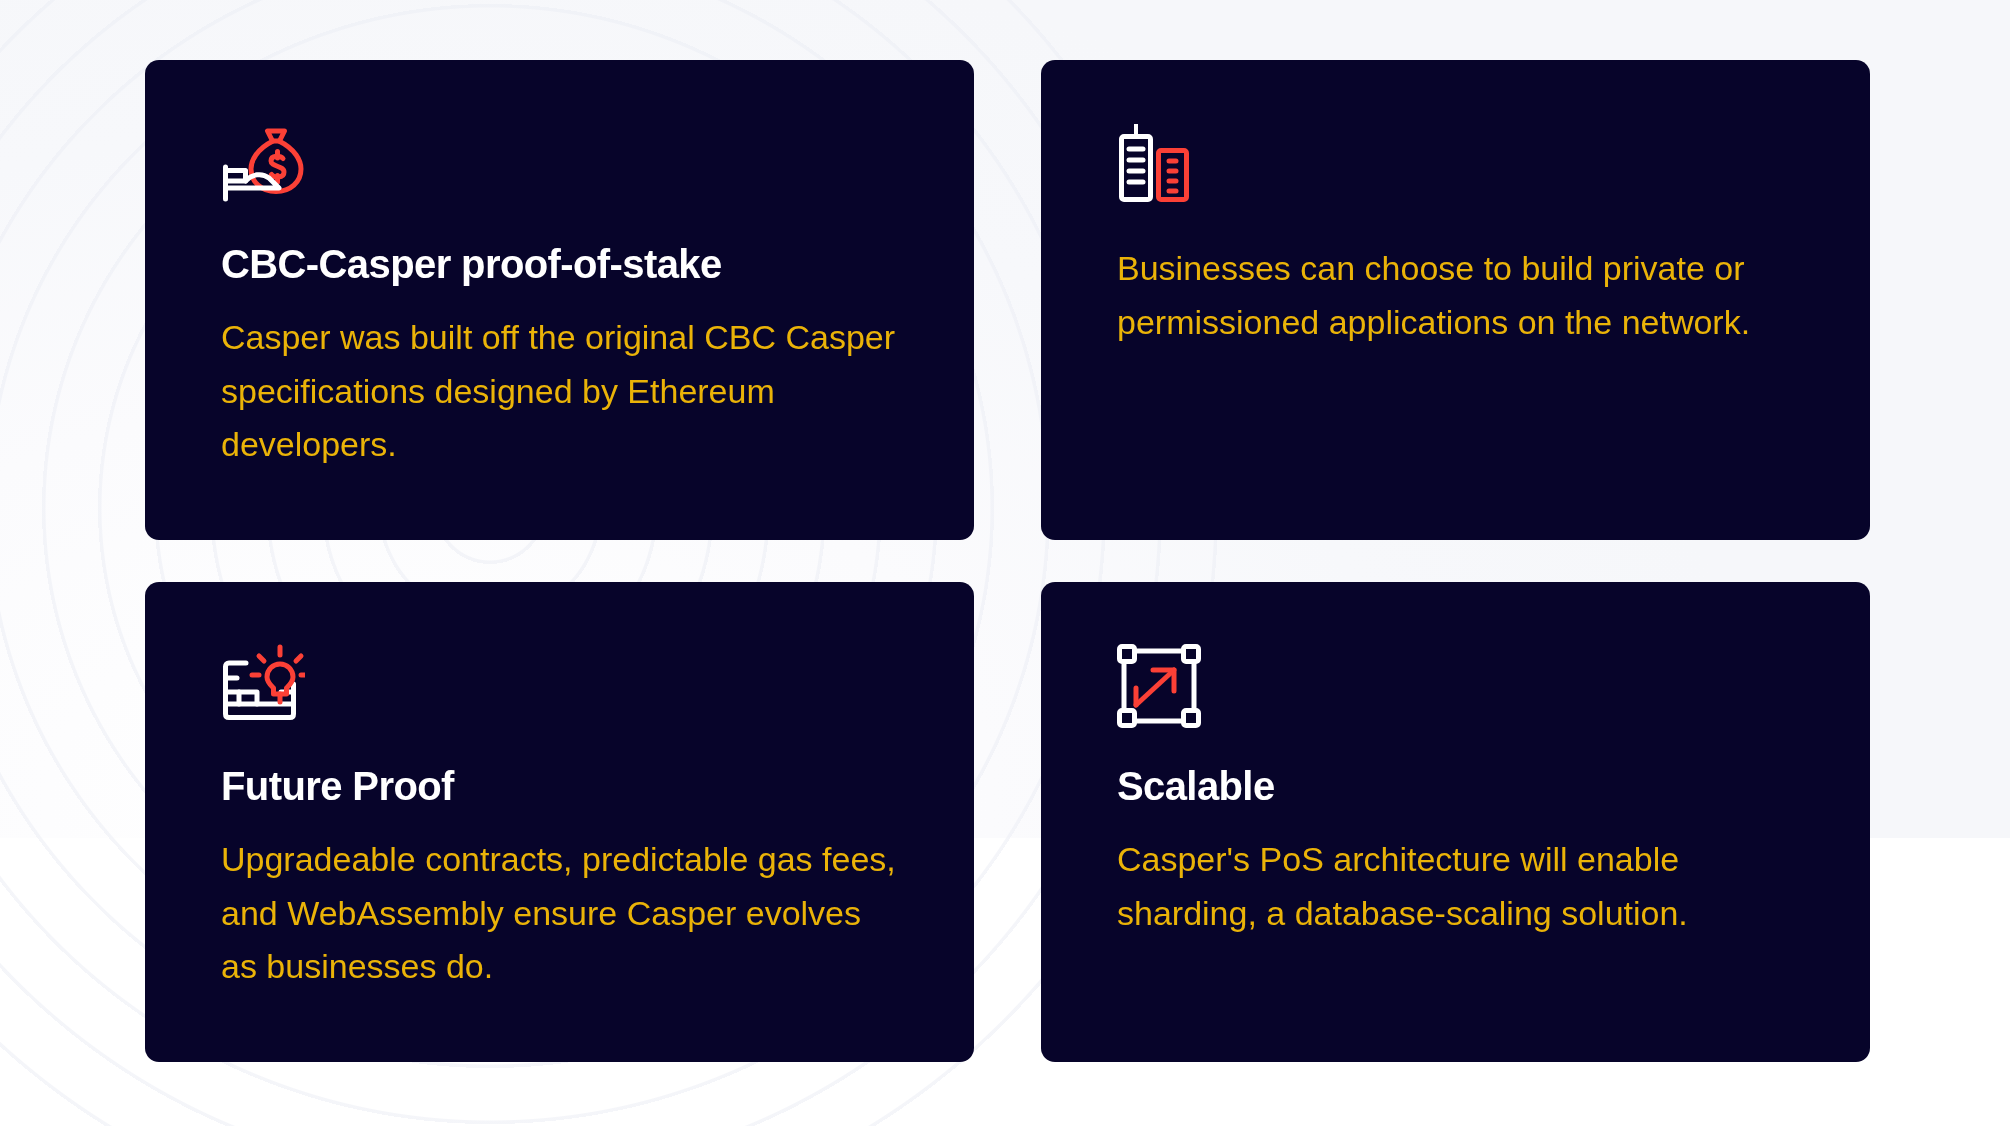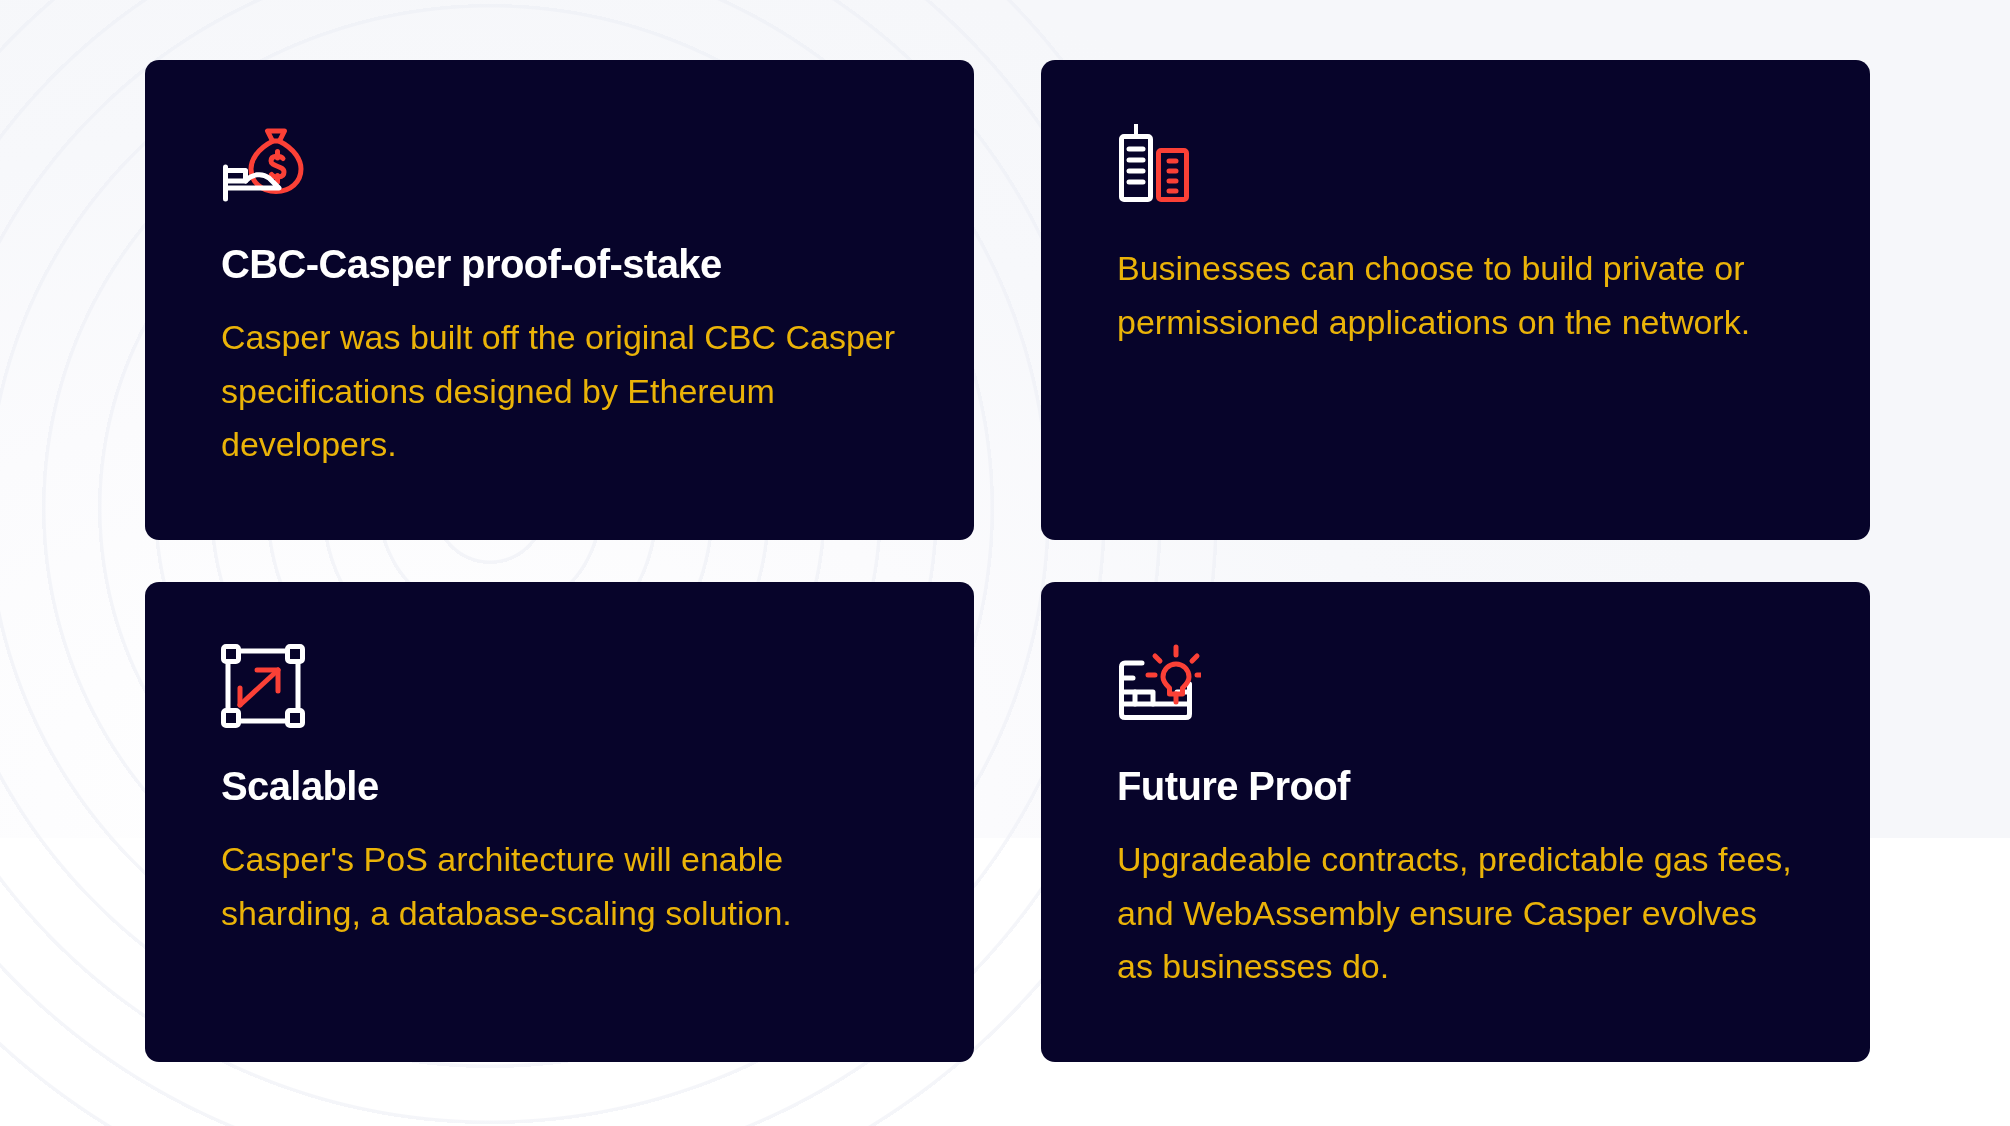--- a/index.html
+++ b/index.html
@@ -134,43 +134,20 @@
           <path d="M52 69 H59" stroke="#fb4036" stroke-width="5" stroke-linecap="round"></path>
         </svg>
       </span>
       <p class="card-body">Businesses can choose to build private or permissioned applications on the network.</p>
     </div>
 
     <div class="card">
       <span class="card-icon">
         <svg width="84" height="84" viewBox="0 0 84 84" fill="none" xmlns="http://www.w3.org/2000/svg">
 
-          <path d="M7 20 L7 64" stroke="#ffffff" stroke-width="5" stroke-linecap="round"></path>
-          <path d="M20 7 L64 7" stroke="#ffffff" stroke-width="5" stroke-linecap="round"></path>
-          <path d="M77 20 L77 64" stroke="#ffffff" stroke-width="5" stroke-linecap="round"></path>
-          <path d="M20 77 L64 77" stroke="#ffffff" stroke-width="5" stroke-linecap="round"></path>
-
-          <rect x="2.5" y="2.5" width="15" height="15" rx="2.5" stroke="#ffffff" stroke-width="5"></rect>
-          <rect x="66.5" y="2.5" width="15" height="15" rx="2.5" stroke="#ffffff" stroke-width="5"></rect>
-          <rect x="2.5" y="66.5" width="15" height="15" rx="2.5" stroke="#ffffff" stroke-width="5"></rect>
-          <rect x="66.5" y="66.5" width="15" height="15" rx="2.5" stroke="#ffffff" stroke-width="5"></rect>
-
-          <path d="M19 61 L19 44" stroke="#fb4036" stroke-width="5" stroke-linecap="round"></path>
-          <path d="M19 61 L57 26" stroke="#fb4036" stroke-width="5" stroke-linecap="round"></path>
-          <path d="M36 26 L57 26 L57 47" stroke="#fb4036" stroke-width="5" stroke-linecap="round" stroke-linejoin="round"></path>
-        </svg>
-      </span>
-      <h2 class="card-title">Scalable</h2>
-      <p class="card-body">Casper's PoS architecture will enable sharding, a database-scaling solution.</p>
-    </div>
-
-    <div class="card">
-      <span class="card-icon">
-        <svg width="84" height="84" viewBox="0 0 84 84" fill="none" xmlns="http://www.w3.org/2000/svg">
-
           <path d="M25 19 L8 19 C5.8 19 4.5 20.4 4.5 22.5 L4.5 70 C4.5 72.2 5.8 73.5 8 73.5 L69 73.5 C71.2 73.5 72.5 72.2 72.5 70 L72.5 40" stroke="#ffffff" stroke-width="5" stroke-linecap="round" stroke-linejoin="round"></path>
 
           <path d="M4.5 34 H16" stroke="#ffffff" stroke-width="5" stroke-linecap="round"></path>
           <path d="M4.5 48 H36 L36 60" stroke="#ffffff" stroke-width="5" stroke-linecap="round" stroke-linejoin="round"></path>
           <path d="M18 48 L18 60" stroke="#ffffff" stroke-width="5" stroke-linecap="round"></path>
           <path d="M4.5 60 H72.5" stroke="#ffffff" stroke-width="5" stroke-linecap="round"></path>
           <path d="M60 48 L72.5 48" stroke="#ffffff" stroke-width="5" stroke-linecap="round"></path>
 
           <path d="M46 33 C46 25.8 51.8 20 59 20 C66.2 20 72 25.8 72 33 C72 38 68.5 41 65.5 44 L65.5 50 L52.5 50 L52.5 44 C49.5 41 46 38 46 33 Z" stroke="#fb4036" stroke-width="5" stroke-linejoin="round"></path>
           <path d="M59 50 L59 58" stroke="#fb4036" stroke-width="5" stroke-linecap="round"></path>
@@ -179,14 +156,37 @@
           <path d="M38 12 L43 17" stroke="#fb4036" stroke-width="5" stroke-linecap="round"></path>
           <path d="M80 12 L75 17" stroke="#fb4036" stroke-width="5" stroke-linecap="round"></path>
           <path d="M31 31 L38 31" stroke="#fb4036" stroke-width="5" stroke-linecap="round"></path>
           <path d="M80 31 L87 31" stroke="#fb4036" stroke-width="5" stroke-linecap="round"></path>
         </svg>
       </span>
       <h2 class="card-title">Future Proof</h2>
       <p class="card-body">Upgradeable contracts, predictable gas fees, and WebAssembly ensure Casper evolves as businesses do.</p>
     </div>
 
+    <div class="card">
+      <span class="card-icon">
+        <svg width="84" height="84" viewBox="0 0 84 84" fill="none" xmlns="http://www.w3.org/2000/svg">
+
+          <path d="M7 20 L7 64" stroke="#ffffff" stroke-width="5" stroke-linecap="round"></path>
+          <path d="M20 7 L64 7" stroke="#ffffff" stroke-width="5" stroke-linecap="round"></path>
+          <path d="M77 20 L77 64" stroke="#ffffff" stroke-width="5" stroke-linecap="round"></path>
+          <path d="M20 77 L64 77" stroke="#ffffff" stroke-width="5" stroke-linecap="round"></path>
+
+          <rect x="2.5" y="2.5" width="15" height="15" rx="2.5" stroke="#ffffff" stroke-width="5"></rect>
+          <rect x="66.5" y="2.5" width="15" height="15" rx="2.5" stroke="#ffffff" stroke-width="5"></rect>
+          <rect x="2.5" y="66.5" width="15" height="15" rx="2.5" stroke="#ffffff" stroke-width="5"></rect>
+          <rect x="66.5" y="66.5" width="15" height="15" rx="2.5" stroke="#ffffff" stroke-width="5"></rect>
+
+          <path d="M19 61 L19 44" stroke="#fb4036" stroke-width="5" stroke-linecap="round"></path>
+          <path d="M19 61 L57 26" stroke="#fb4036" stroke-width="5" stroke-linecap="round"></path>
+          <path d="M36 26 L57 26 L57 47" stroke="#fb4036" stroke-width="5" stroke-linecap="round" stroke-linejoin="round"></path>
+        </svg>
+      </span>
+      <h2 class="card-title">Scalable</h2>
+      <p class="card-body">Casper's PoS architecture will enable sharding, a database-scaling solution.</p>
+    </div>
+
   </div>
 </div>
 
 </body></html>

